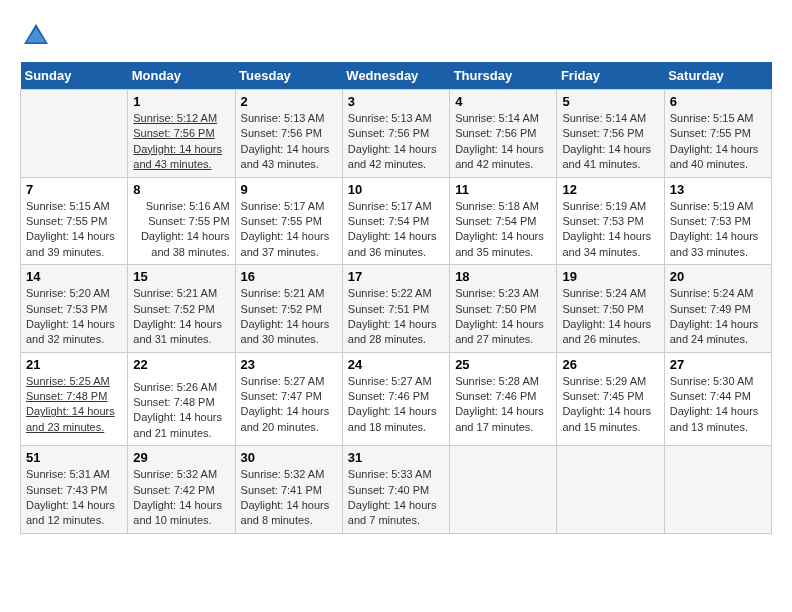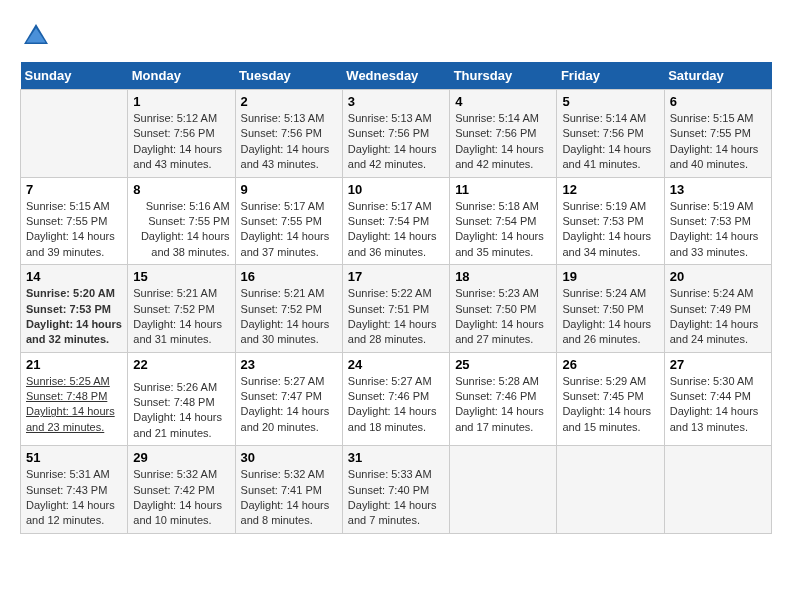--- a/index.html
+++ b/index.html
@@ -114,21 +114,21 @@
         <th>Thursday</th>
         <th>Friday</th>
         <th>Saturday</th>
       </tr>
   </thead>
   <tbody id="calendar-body">
   <tr>
         <td></td>
         <td>
           <span class="day-number">1</span>
-          <div class="day-info" style="white-space: pre-line;">Sunrise: 5:12 AM
+          <div class="day-info" style="white-space: pre-line; text-decoration: underline;">Sunrise: 5:12 AM
 Sunset: 7:56 PM
 Daylight: 14 hours
 and 43 minutes.</div>
         </td>
         <td>
           <span class="day-number">2</span>
           <div class="day-info" style="white-space: pre-line;">Sunrise: 5:13 AM
 Sunset: 7:56 PM
 Daylight: 14 hours
 and 43 minutes.</div>
@@ -209,21 +209,21 @@
           <span class="day-number">13</span>
           <div class="day-info" style="white-space: pre-line;">Sunrise: 5:19 AM
 Sunset: 7:53 PM
 Daylight: 14 hours
 and 33 minutes.</div>
         </td>
       </tr>
       <tr>
         <td>
           <span class="day-number">14</span>
-          <div class="day-info" style="white-space: pre-line; font-weight: bold;">Sunrise: 5:20 AM
+          <div class="day-info" style="white-space: pre-line;">Sunrise: 5:20 AM
 Sunset: 7:53 PM
 Daylight: 14 hours
 and 32 minutes.</div>
         </td>
         <td>
           <span class="day-number">15</span>
           <div class="day-info" style="white-space: pre-line;">Sunrise: 5:21 AM
 Sunset: 7:52 PM
 Daylight: 14 hours
 and 31 minutes.</div>

